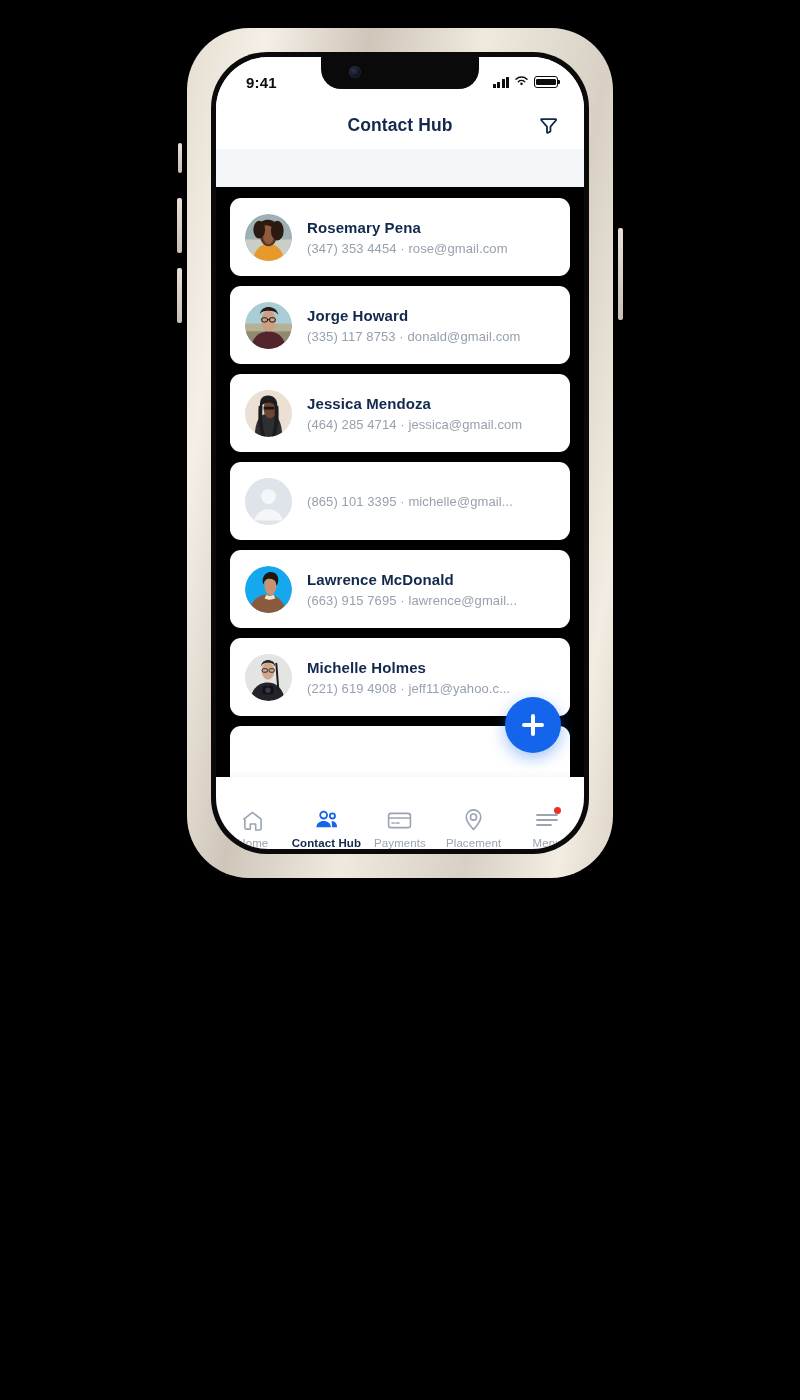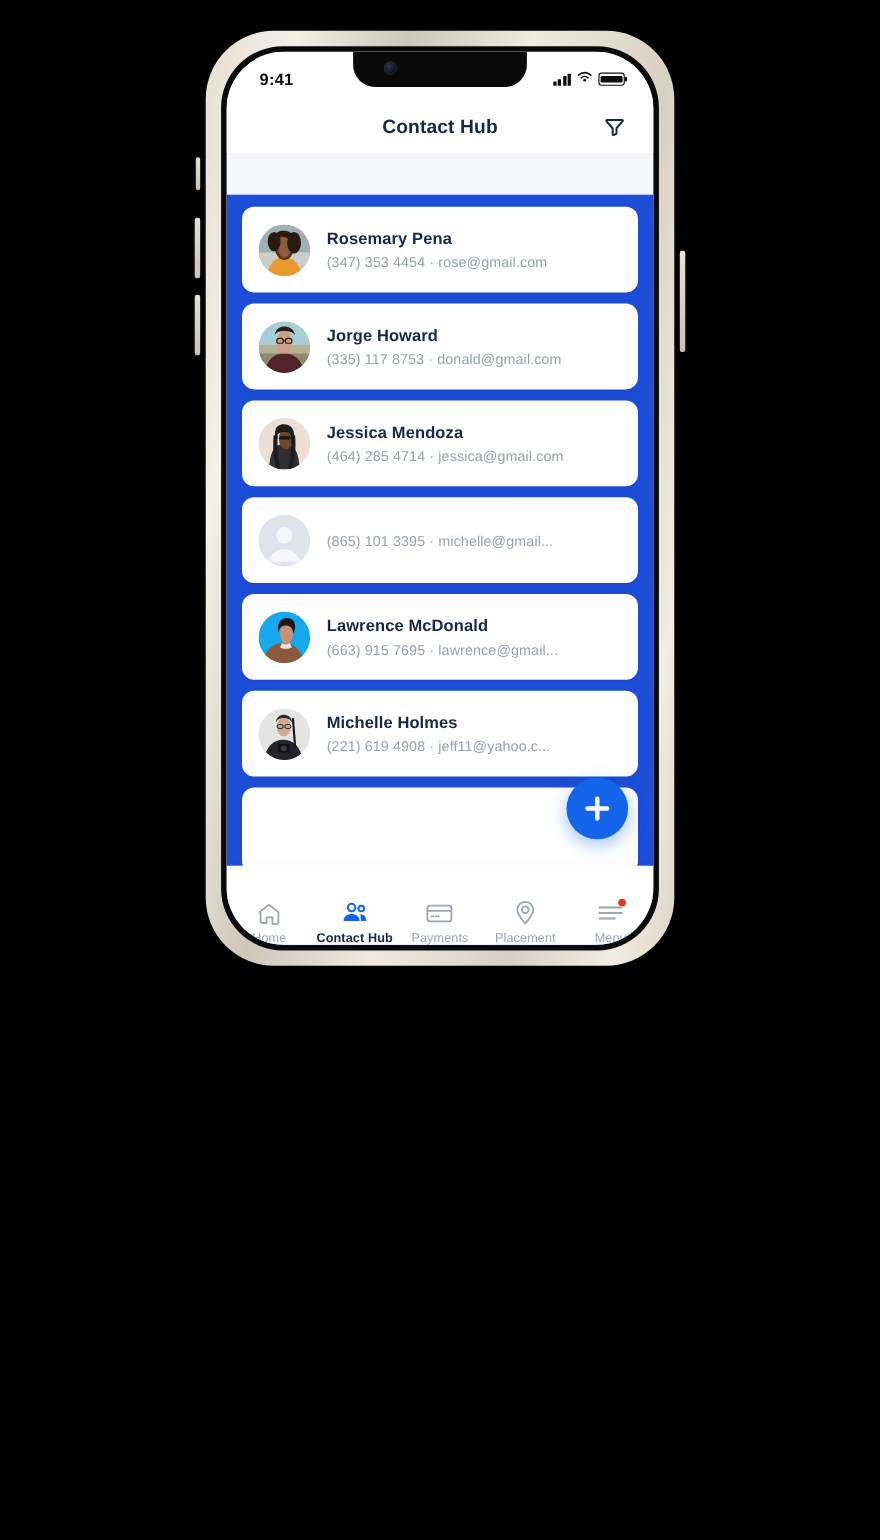--- a/index.html
+++ b/index.html
@@ -10,21 +10,21 @@
     overflow:hidden;
   }
 
   
   #phone-frame {
     position:absolute;
     left:187px; top:28px;
     width:426px; height:850px;
     border-radius:62px;
     background:linear-gradient(100deg,#e6ded2 0%,#f5efe6 14%,#cfc6ba 32%,#efe9de 52%,#d8d0c4 74%,#f2ece2 90%,#ddd4c7 100%);
-    padding:14px;
+    padding:24px;
     box-shadow:0 0 0 1px rgba(0,0,0,.35);
   }
   #phone-inner {
     position:relative;
     width:100%; height:100%;
     border-radius:56px;
     background:#0a0a0a;
     padding:5px;
   }
   #screen {
@@ -109,21 +109,21 @@
   .tab.active { color:#12284c; }
   .tab.active::after {
     content:""; position:absolute; left:0; right:0; bottom:0;
     height:3px; background:#1565ec; border-radius:2px 2px 0 0;
   }
 
   
   #contact-list {
     position:absolute;
     left:0; right:0; top:130px; bottom:0;
-    background:#1d4ed8;
+    background:#000000;
     padding:11px 14px 0 14px;
     overflow:hidden;
   }
   .contact-card {
     display:flex; align-items:center; gap:15px;
     background:#fff;
     border-radius:11px;
     padding:12px 15px;
     margin-bottom:10px;
     min-height:78px;

